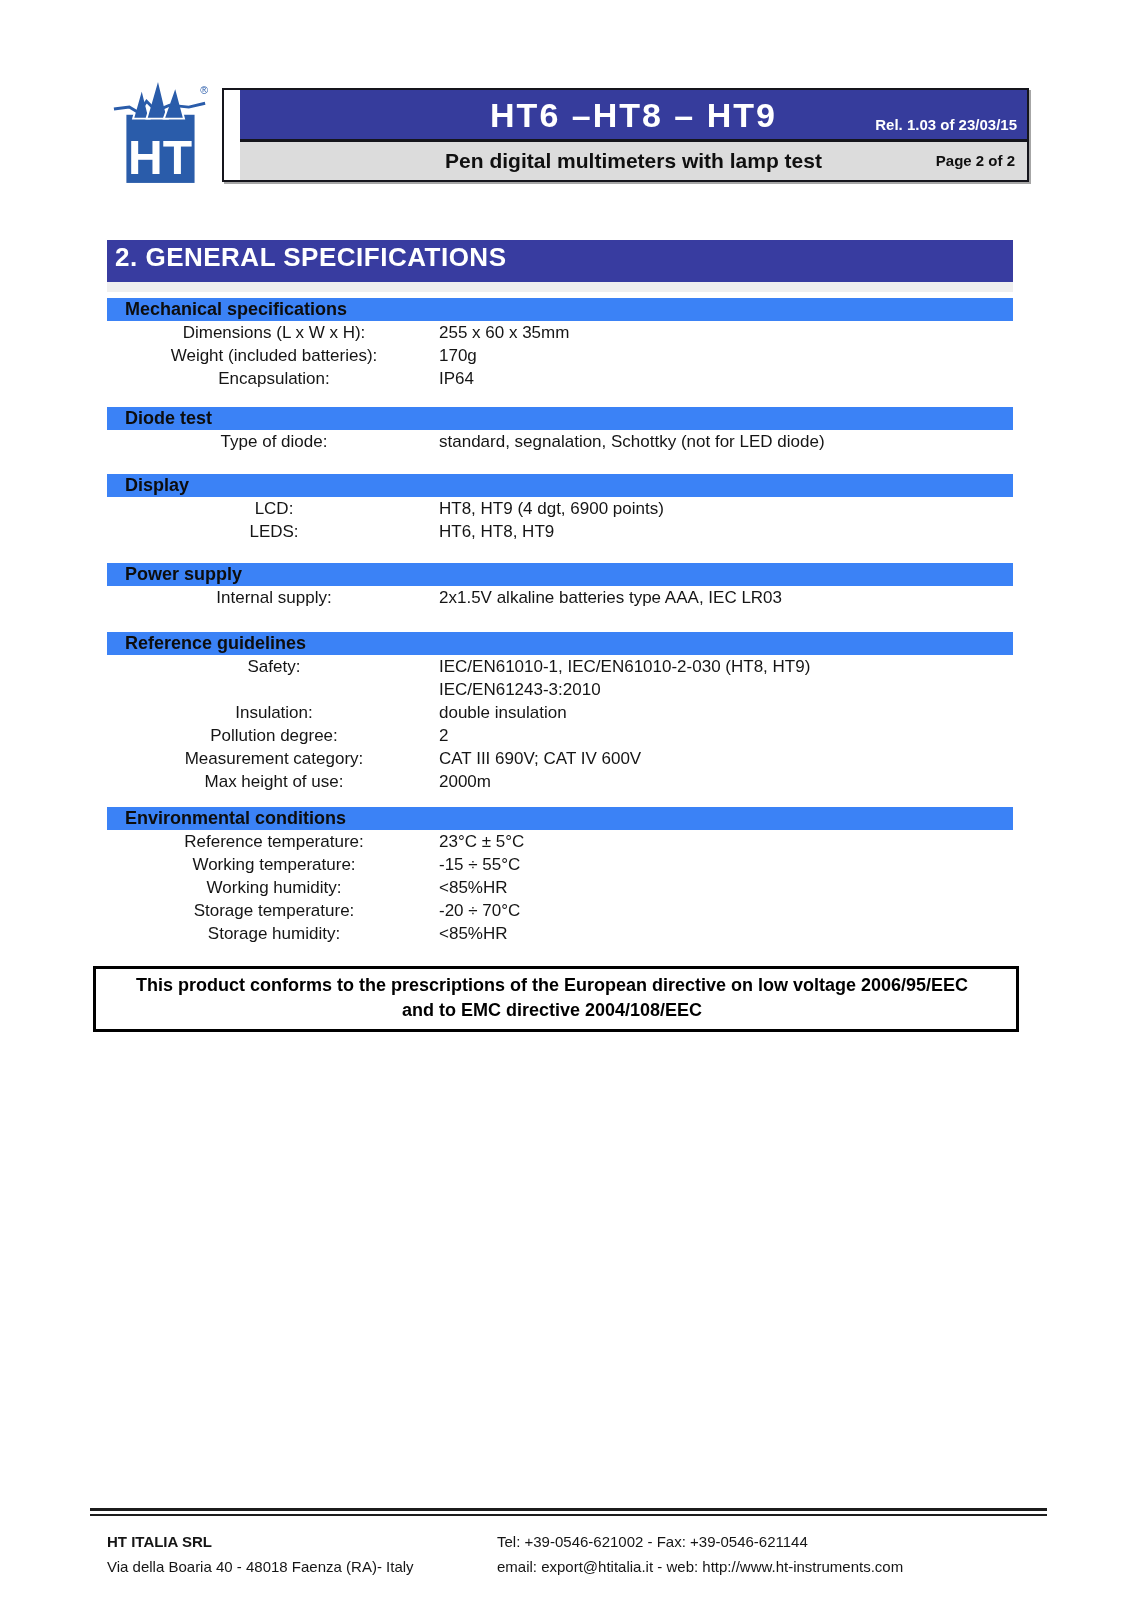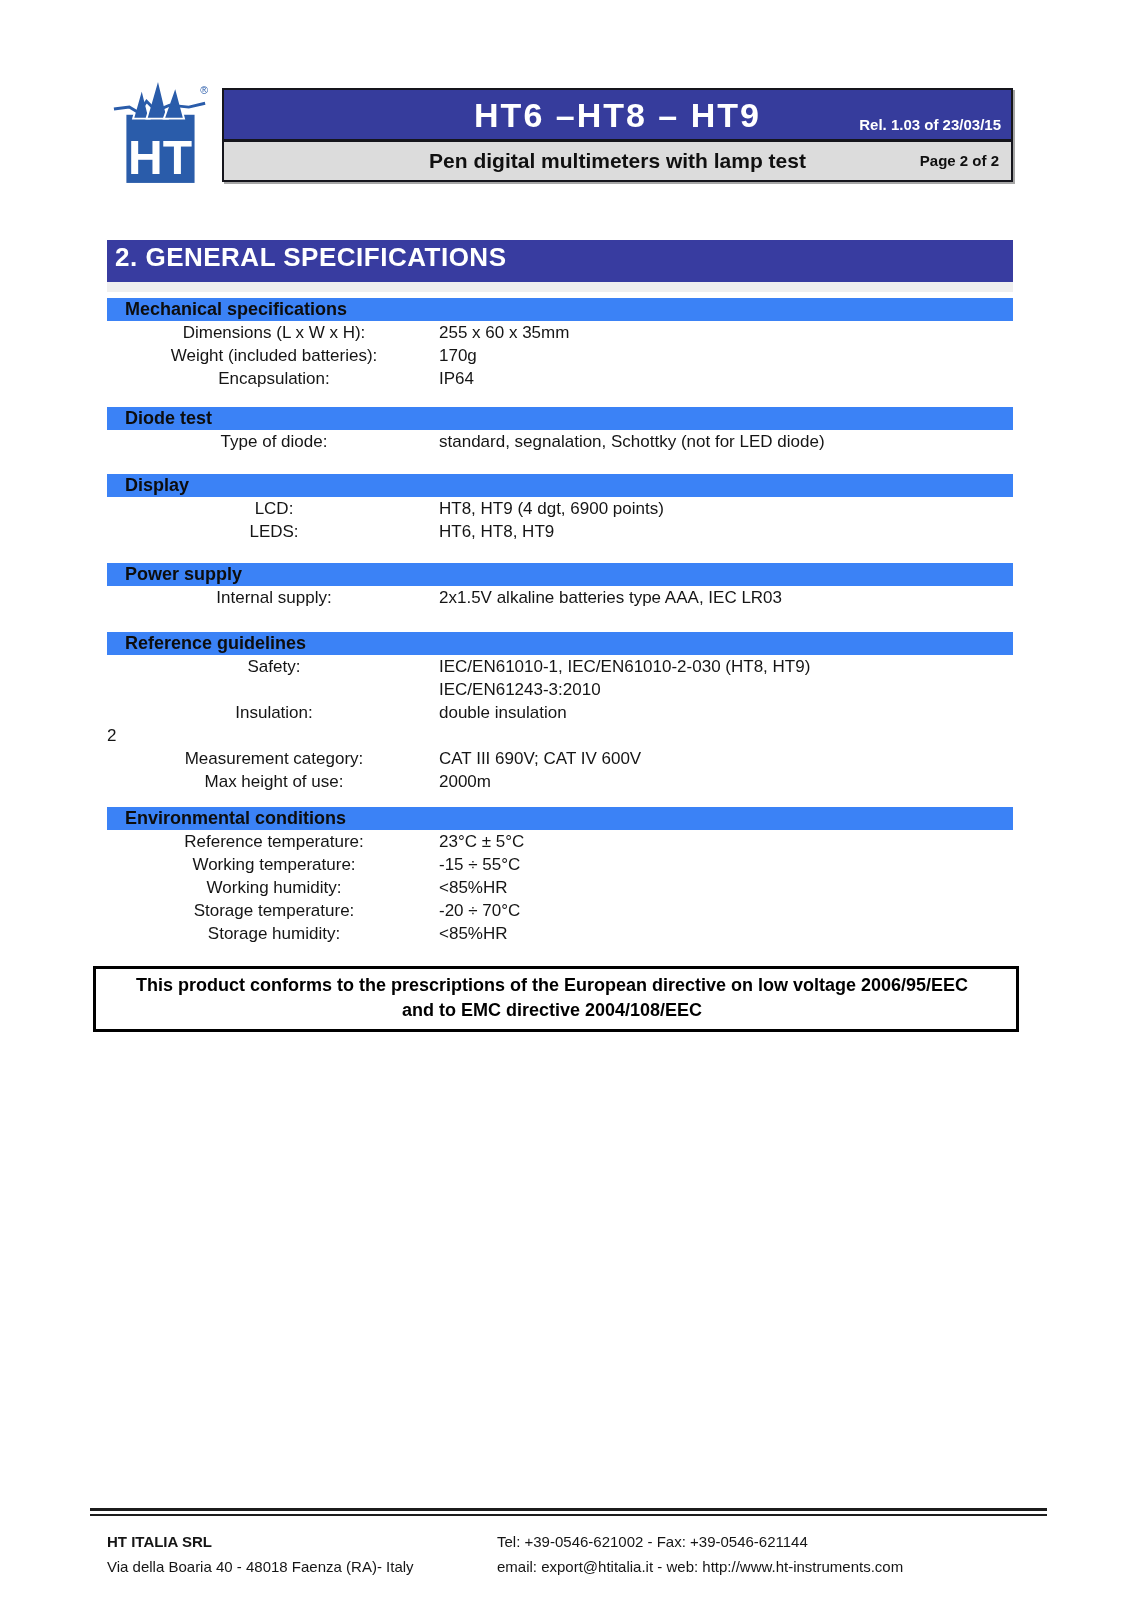--- a/index.html
+++ b/index.html
@@ -13,20 +13,21 @@
   .page { position:absolute; inset:0; background:#ffffff; }
 
   
   .logo { position:absolute; left:112px; top:74px; width:96px; height:118px; }
   .logo svg { width:100%; height:100%; display:block; }
 
   .header-banner {
     position:absolute; left:222px; top:88px; width:787px;
     border:2px solid #15151c;
     box-shadow:2px 2px 0 rgba(0,0,0,0.35);
+    padding-left:16px;
   }
   .banner-blue {
     position:relative; height:49px; background:#363c9c;
     border-bottom:3px solid #15151c;
   }
   .banner-title {
     position:absolute; left:0; right:0; top:6px;
     text-align:center; color:#ffffff;
     font-size:34px; font-weight:bold; letter-spacing:2px;
   }
@@ -179,20 +180,21 @@
       <div class="spec-row">
         <div class="spec-label">Safety:</div>
         <div class="spec-value">IEC/EN61010-1, IEC/EN61010-2-030 (HT8, HT9)
 IEC/EN61243-3:2010</div>
       </div>
       <div class="spec-row">
         <div class="spec-label">Insulation:</div>
         <div class="spec-value">double insulation</div>
       </div>
       <div class="spec-row">
+        <div class="spec-label">Pollution degree:</div>
         <div class="spec-value">2</div>
       </div>
       <div class="spec-row">
         <div class="spec-label">Measurement category:</div>
         <div class="spec-value">CAT III 690V; CAT IV 600V</div>
       </div>
       <div class="spec-row">
         <div class="spec-label">Max height of use:</div>
         <div class="spec-value">2000m</div>
       </div>

